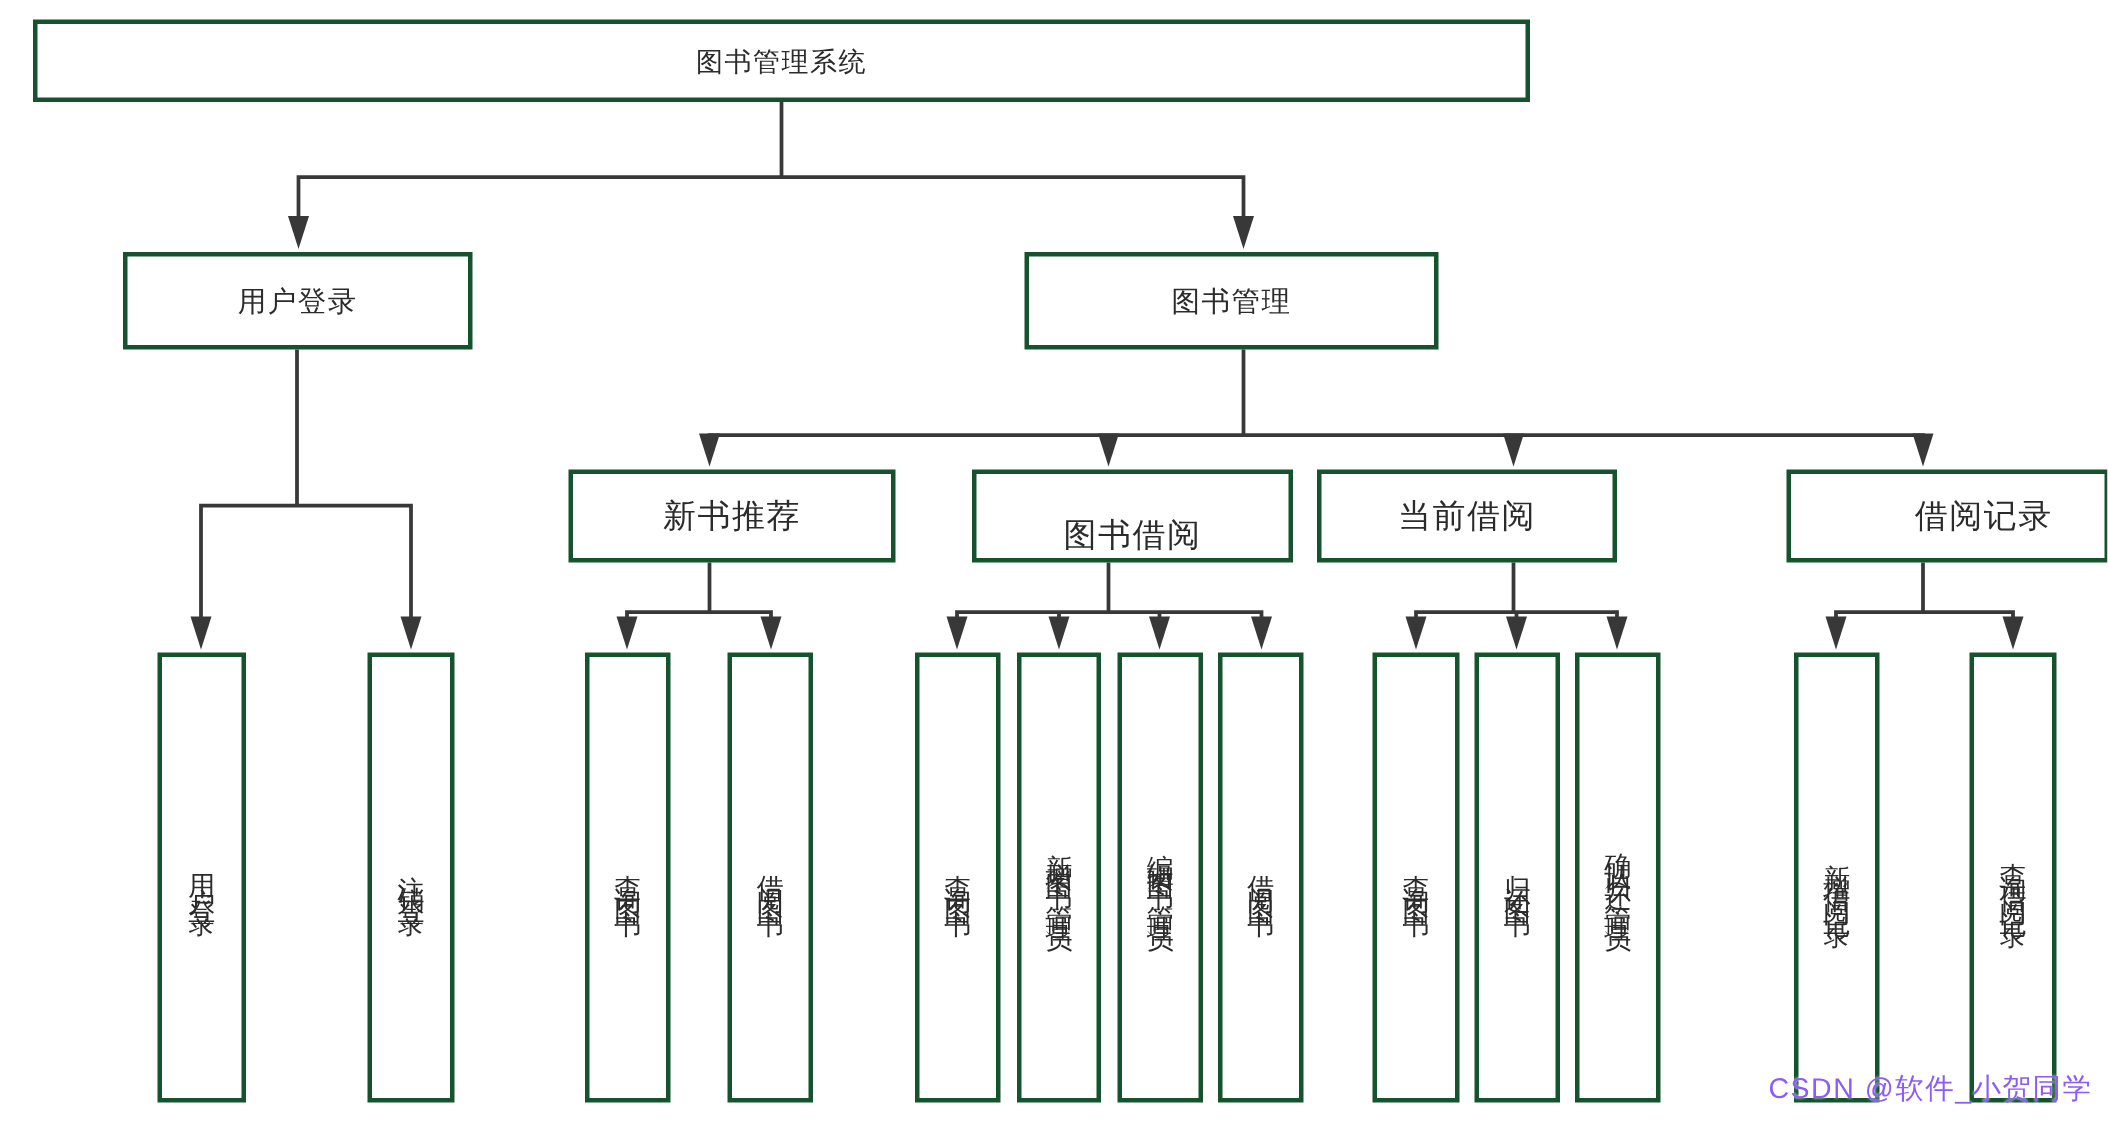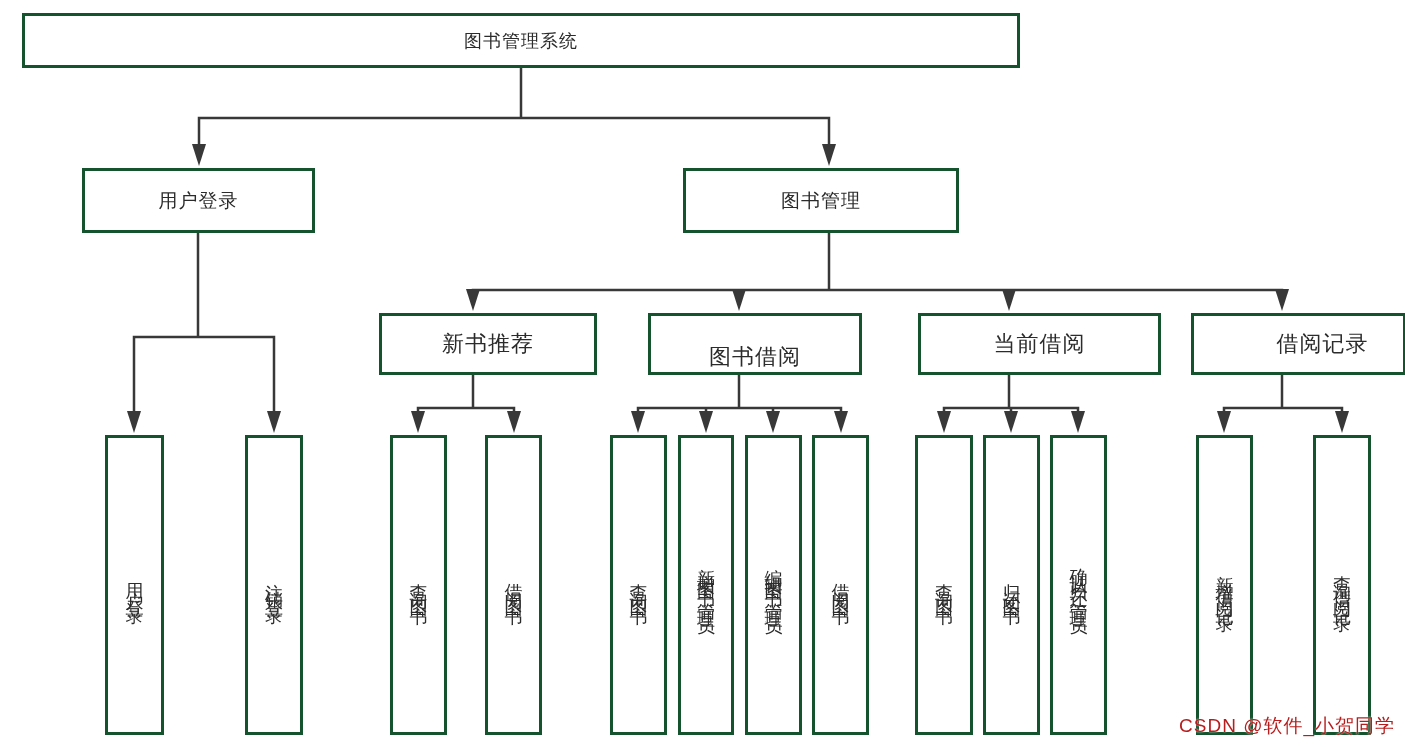--- a/index.html
+++ b/index.html
@@ -42,21 +42,21 @@
     letter-spacing: 8px;
     line-height: 1;
     white-space: nowrap;
   }
   .vtext.long { letter-spacing: 7px; }
   .watermark {
     position: absolute;
     right: 10px;
     bottom: 8px;
     font-size: 19px;
-    color: #b91c1c;
+    color: #8b5cf6;
     letter-spacing: 1px;
     white-space: nowrap;
     text-shadow: 0 0 2px #ffffff;
   }
 </style>
 </head>
 <body>
 
 <div class="canvas">
 
@@ -120,21 +120,21 @@
   <div class="node lvl2" style="left:683px; top:168px; width:276px; height:65px;">
     <span>图书管理</span>
   </div>
 
   <div class="node lvl3" style="left:363px; top:313px; width:218px; height:62px;">
     <span>新书推荐</span>
   </div>
   <div class="node lvl3" style="left:632px; top:313px; width:214px; height:62px;align-items:flex-end;">
     <span>图书借阅</span>
   </div>
-  <div class="node lvl3" style="left:902px; top:313px; width:243px; height:62px;align-items:center;">
+  <div class="node lvl3" style="left:862px; top:313px; width:200px; height:62px;align-items:center;">
     <span>当前借阅</span>
   </div>
   <div class="node lvl3" style="left:1175px; top:313px; width:215px; height:62px;padding-left:48px;">
     <span>借阅记录</span>
   </div>
 
   <div class="node leaf" style="left:105px; top:435px; width:59px; height:300px;">
     <span class="vtext">用户登录</span>
   </div>
   <div class="node leaf" style="left:245px; top:435px; width:58px; height:300px;">

